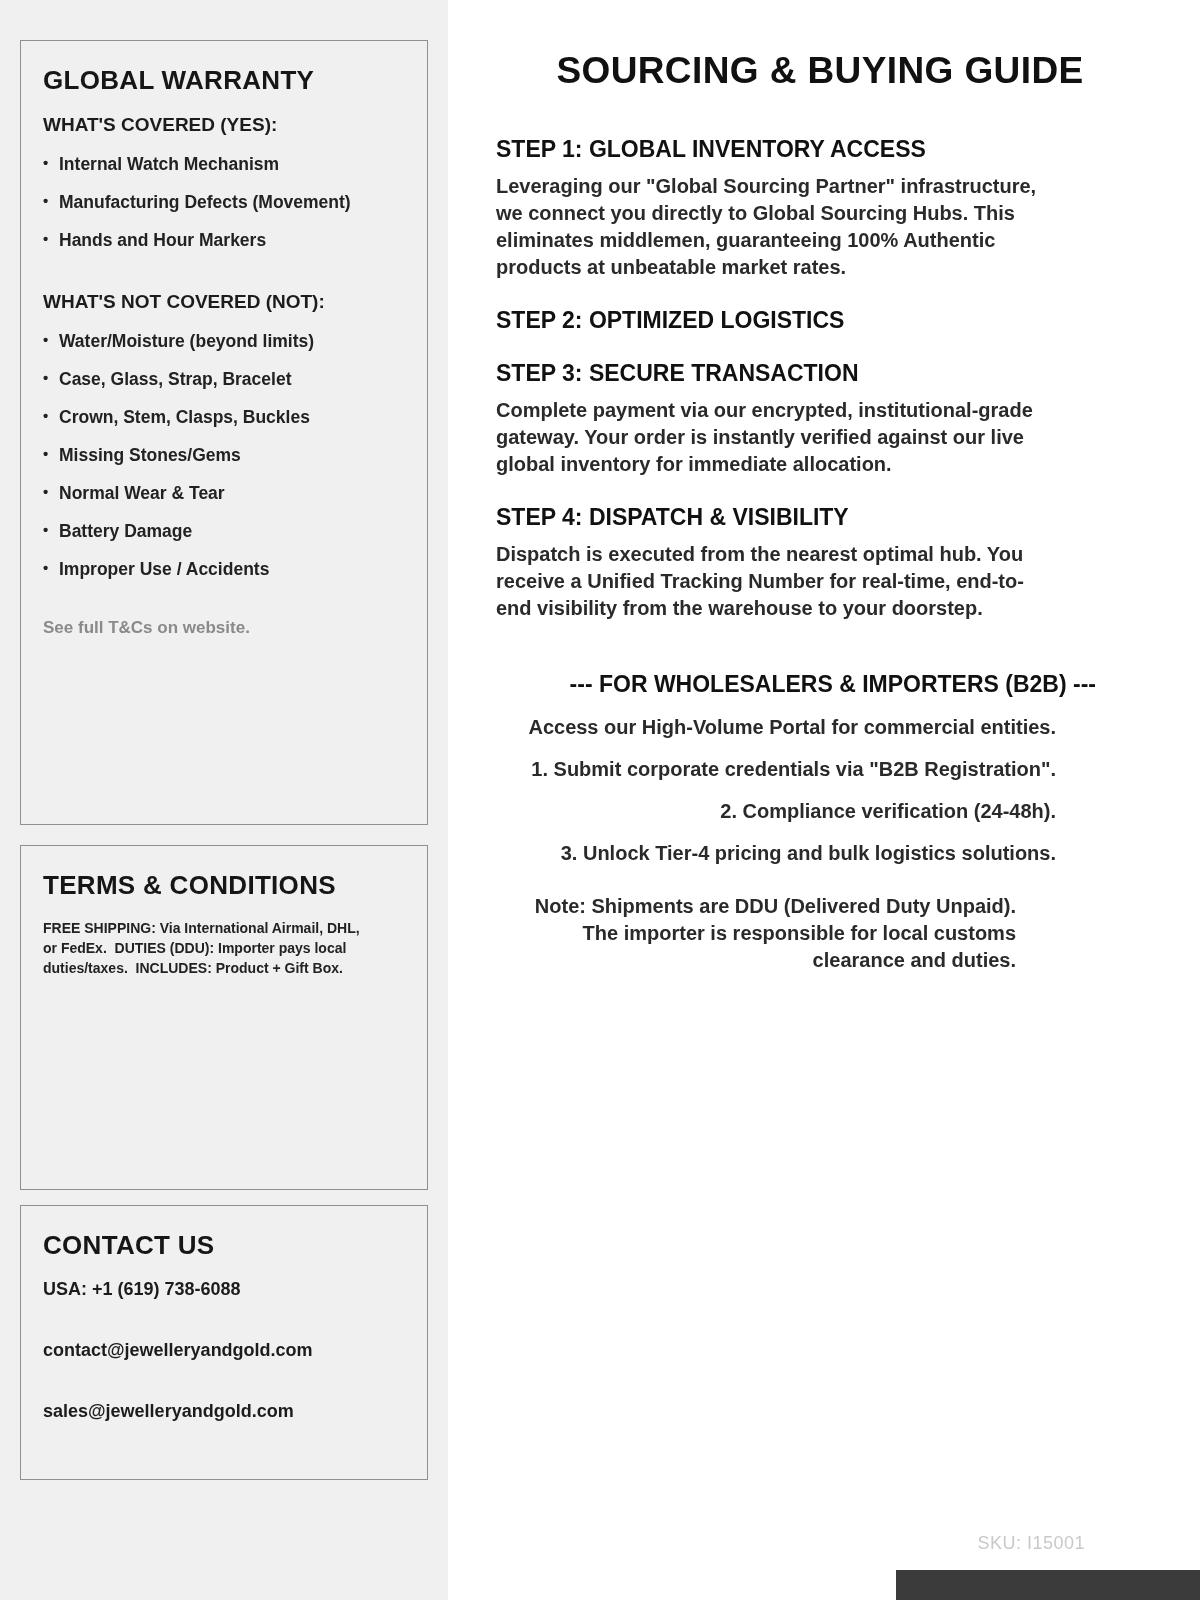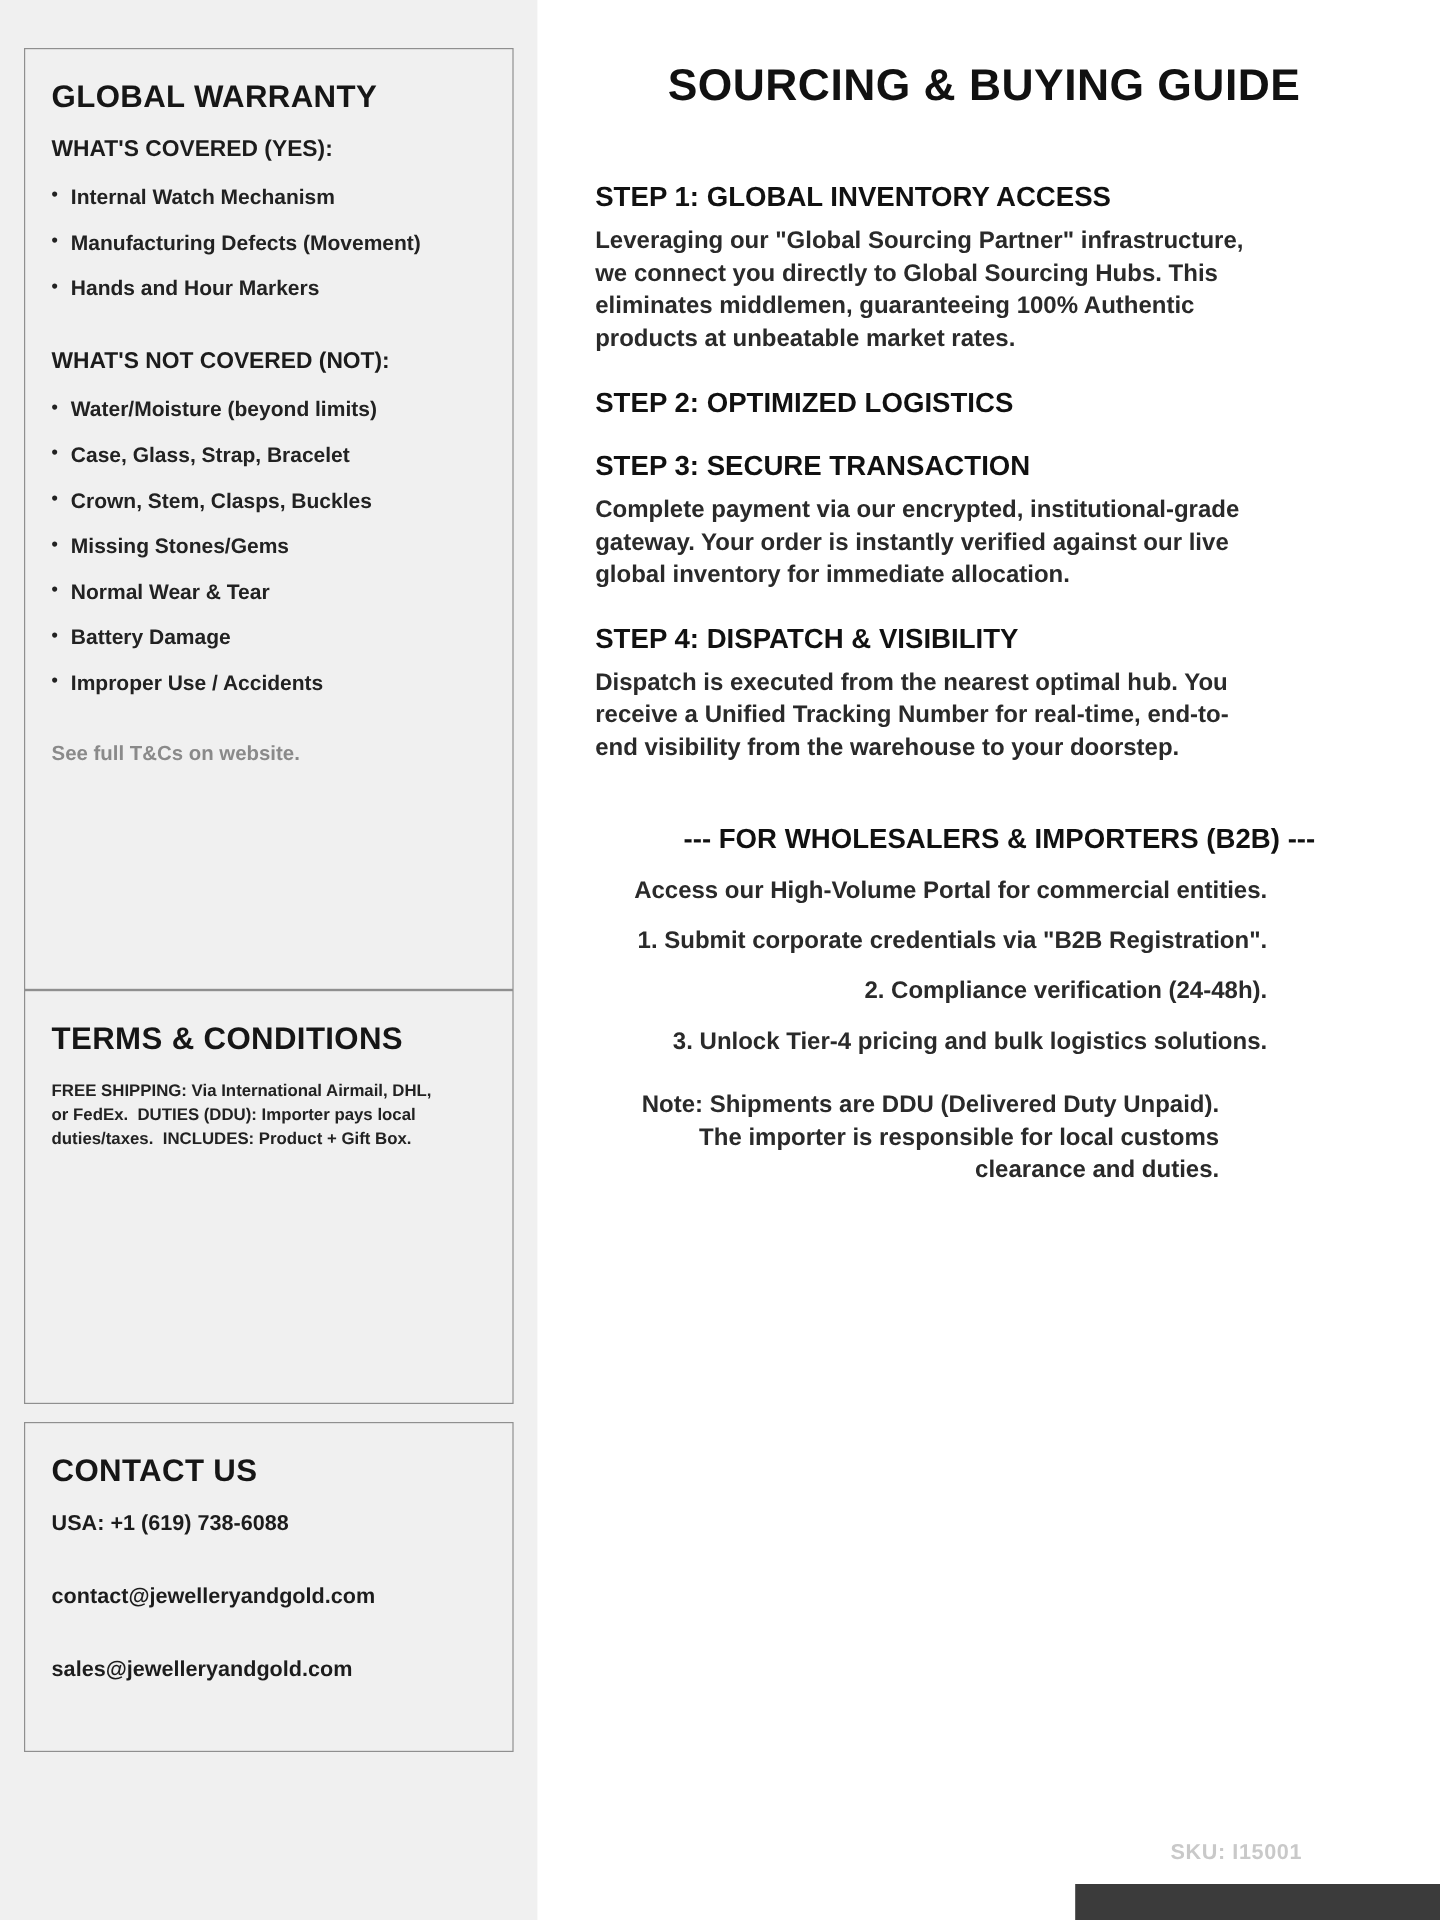--- a/index.html
+++ b/index.html
@@ -13,21 +13,21 @@
 
   
   .sidebar{
     width:448px;flex-shrink:0;box-sizing:border-box;
     background:#f0f0f0;padding:40px 20px 0 20px;
   }
   .panel{
     box-sizing:border-box;border:1px solid #8f8f8f;background:#f0f0f0;
     padding:24px 22px;overflow:hidden;
   }
-  .panel--warranty{height:785px;}
+  .panel--warranty{height:785px;margin-bottom:20px;}
   .panel--terms{height:345px;margin-bottom:15px;}
   .panel--contact{height:275px;}
   .panel h2{
     margin:0 0 18px 0;font-size:26px;font-weight:bold;color:#161616;
     letter-spacing:0.3px;
   }
   .panel h3{
     margin:0 0 18px 0;font-size:19px;font-weight:bold;color:#1c1c1c;
   }
   .panel h3.gap-top{margin-top:40px;}
@@ -47,21 +47,21 @@
   .panel .contact-line{
     margin:0 0 40px 0;font-size:18px;font-weight:bold;color:#1c1c1c;
   }
 
   
   .main{
     flex:1;box-sizing:border-box;background:#ffffff;
     padding:50px 56px 0 48px;position:relative;
   }
   .main h1{
-    margin:0 0 59px 0;font-size:37px;font-weight:bold;color:#111;
+    margin:0 0 44px 0;font-size:37px;font-weight:bold;color:#111;
     text-align:center;letter-spacing:0.4px;
   }
   .step{margin-bottom:26px;max-width:570px;}
   .step h2{
     margin:0 0 10px 0;font-size:23px;font-weight:bold;color:#111;
   }
   .step p{
     margin:0;font-size:20px;font-weight:bold;color:#2a2a2a;
     line-height:27px;max-width:545px;
   }
@@ -70,21 +70,21 @@
     margin:0 0 16px 0;font-size:23px;font-weight:bold;color:#111;
   }
   .b2b p{
     margin:0 0 15px 0;font-size:20px;font-weight:bold;color:#2a2a2a;
     line-height:27px;max-width:560px;
   }
   .b2b .note{margin-top:26px;max-width:520px;}
 
   .sku{
     position:absolute;right:115px;bottom:46px;
-    font-size:18px;font-weight:bold;color:#c9c9c9;letter-spacing:0.5px;
+    font-size:18px;font-weight:normal;color:#c9c9c9;letter-spacing:0.5px;
   }
   .footer-bar{
     position:absolute;left:448px;right:0;bottom:0;height:30px;
     background:#3b3b3b;
   }
 </style>
 </head>
 <body>
 
 <div class="page">

